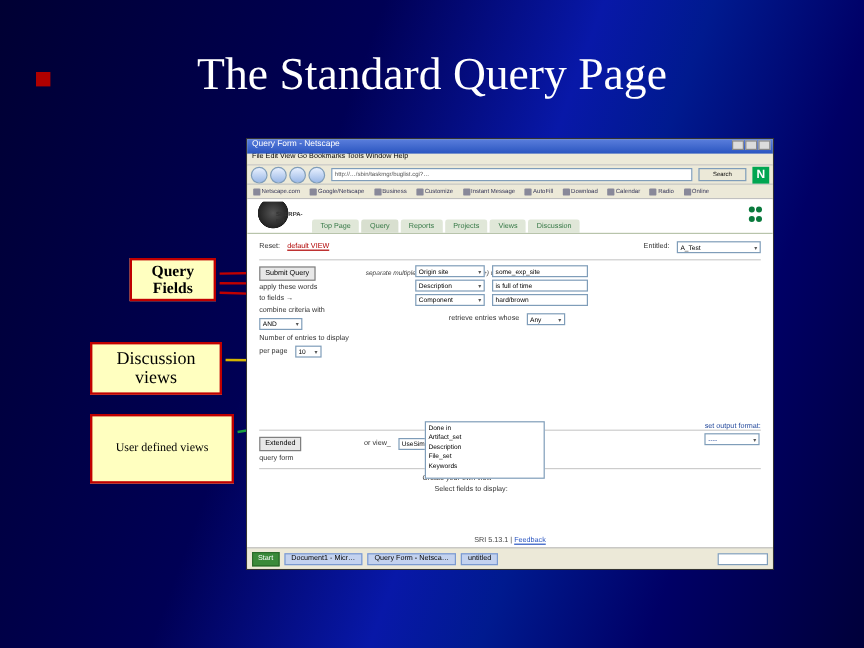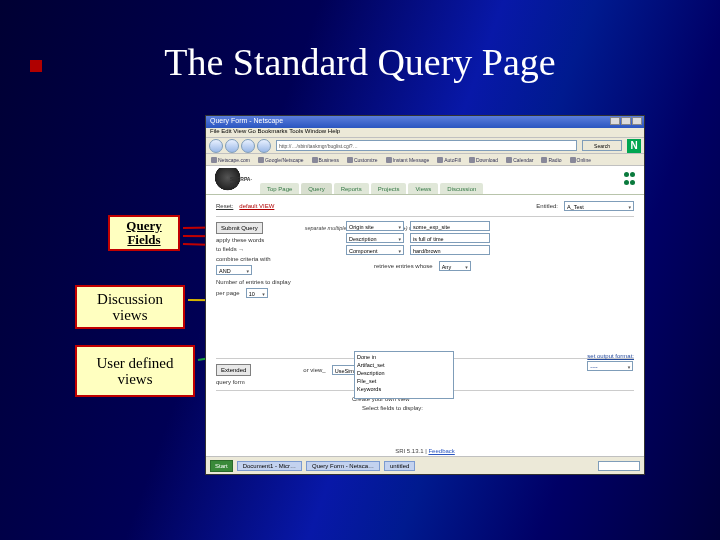--- a/index.html
+++ b/index.html
@@ -139,21 +139,21 @@
   }
   .sel { background:#fff; border:1px solid #7f9db9; height:10px; font-size:5.5px; padding:0 2px; line-height:10px; position:relative; }
   .sel::after { content:"▾"; position:absolute; right:2px; top:0; font-size:5px; color:#555; }
   .btn {
     background: #e8e8e8; border: 1px solid #7f7f7f;
     font-size: 6px; padding: 1px 4px; height: 12px;
     display: inline-flex; align-items: center;
   }
   .redlink { color: #b00000; font-size: 6px; text-decoration: underline; }
   .section-sep { border-top: 1px solid #ccc; margin: 5px 0; }
-  .uline { text-decoration: underline; }
+  .uline { }
 
   .hint { font-style: italic; color: #444; font-size: 5.5px; }
 
   .fields-col { position:absolute; left: 140px; top: 26px; }
   .fields-col .row { margin-bottom: 2px; }
 
   .outputfmt { position:absolute; right: 10px; top: 158px; font-size:6px; color:#254a9c; }
   .outputfmt .sel { width: 46px; margin-top:2px; }
 
   .listbox {
@@ -185,21 +185,21 @@
   .annot {
     position: absolute;
     background: #ffffc0;
     border: 2px solid #c00000;
     text-align: center;
     font-family: "Times New Roman", serif;
     color: #000;
   }
   .annot-1 { left: 108px; top: 215px; width: 72px; padding: 2px 2px; font-size: 13px; font-weight: bold; line-height: 14px; }
   .annot-2 { left: 75px; top: 285px; width: 110px; padding: 4px 2px; font-size: 15px; line-height: 16px; }
-  .annot-3 { left: 75px; top: 345px; width: 120px; padding: 8px 2px; font-size: 15px; line-height: 16px; }
+  .annot-3 { left: 75px; top: 345px; width: 120px; padding: 19px 2px; font-size: 10px; line-height: 16px; }
 
   svg.arrows {
     position: absolute;
     left: 0; top: 0;
     width: 720px; height: 540px;
     pointer-events: none;
   }
 </style>
 </head>
 <body>

